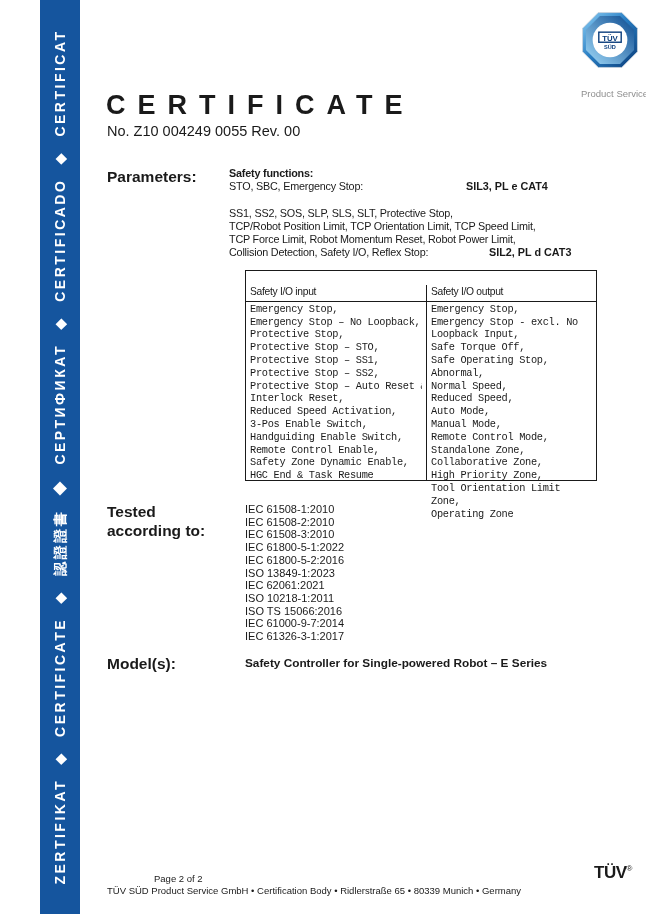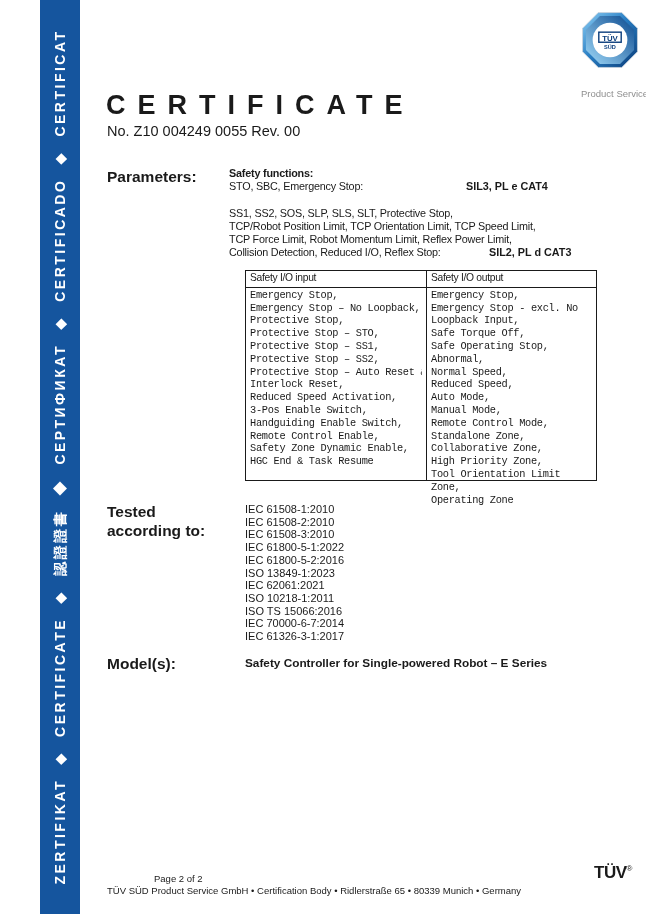--- a/index.html
+++ b/index.html
@@ -28,21 +28,21 @@
   .param-heading{font-weight:bold;}
   .param-row{position:relative;white-space:nowrap;}
   .rating{position:absolute;top:0;font-weight:bold;letter-spacing:0;}
   .rating-1{left:237px;}
   .rating-2{left:260px;}
   .param-spacer{height:14px;}
   .param-lines .list-line{white-space:nowrap;}
   
   .io-table{position:absolute;left:245px;top:270px;width:352px;height:211px;border:1px solid #1a1a1a;display:flex;
             font-size:10.3px;line-height:12.8px;letter-spacing:-0.3px;box-sizing:border-box;}
-  .io-col{box-sizing:border-box;}
+  .io-col{box-sizing:border-box;margin-top:14px;}
   .io-col-left{width:181px;border-right:1px solid #1a1a1a;}
   .io-col-right{flex:1;}
   .io-head{border-bottom:1px solid #1a1a1a;padding:1px 4px 2px 4px;}
   .io-body{padding:1px 4px;font-family:Liberation Mono, monospace;}
   .io-col-left .list-line{white-space:nowrap;overflow:hidden;}
   
   .standards-list{position:absolute;left:245px;top:503px;font-size:11px;line-height:12.7px;}
   
   .model-value{position:absolute;left:245px;top:656px;font-size:11.8px;font-weight:bold;white-space:nowrap;}
   
@@ -91,24 +91,24 @@
   <div class="param-block">
     <div class="param-heading">Safety functions:</div>
     <div class="param-row">
       <span>STO, SBC, Emergency Stop:</span>
       <span class="rating rating-1">SIL3, PL e CAT4</span>
     </div>
     <div class="param-spacer"></div>
     <div class="param-lines">
         <div class="list-line">SS1, SS2, SOS, SLP, SLS, SLT, Protective Stop,</div>
         <div class="list-line">TCP/Robot Position Limit, TCP Orientation Limit, TCP Speed Limit,</div>
-        <div class="list-line">TCP Force Limit, Robot Momentum Limit, Reflex Power Limit,</div>
+        <div class="list-line">TCP Force Limit, Robot Momentum Reset, Robot Power Limit,</div>
       </div>
     <div class="param-row">
-      <span>Collision Detection, Reduced I/O, Reflex Stop:</span>
+      <span>Collision Detection, Safety I/O, Reflex Stop:</span>
       <span class="rating rating-2">SIL2, PL d CAT3</span>
     </div>
   </div>
 
   <div class="io-table">
     <div class="io-col io-col-left">
       <div class="io-head">Safety I/O input</div>
       <div class="io-body">
           <div class="list-line">Emergency Stop,</div>
           <div class="list-line">Emergency Stop – No Loopback,</div>
@@ -152,21 +152,21 @@
   <div class="standards-list">
       <div class="list-line">IEC 61508-1:2010</div>
       <div class="list-line">IEC 61508-2:2010</div>
       <div class="list-line">IEC 61508-3:2010</div>
       <div class="list-line">IEC 61800-5-1:2022</div>
       <div class="list-line">IEC 61800-5-2:2016</div>
       <div class="list-line">ISO 13849-1:2023</div>
       <div class="list-line">IEC 62061:2021</div>
       <div class="list-line">ISO 10218-1:2011</div>
       <div class="list-line">ISO TS 15066:2016</div>
-      <div class="list-line">IEC 70000-6-7:2014</div>
+      <div class="list-line">IEC 61000-9-7:2014</div>
       <div class="list-line">IEC 61326-3-1:2017</div>
     </div>
 
   <div class="sec-label" style="top:654px;">Model(s):</div>
   <div class="model-value">Safety Controller for Single-powered Robot – E Series</div>
 
   <div class="footer-page">Page 2 of 2</div>
   <div class="footer-company">TÜV SÜD Product Service GmbH • Certification Body • Ridlerstraße 65 • 80339 Munich • Germany</div>
   <div class="tuv-wordmark"><span>TÜV</span><sup>®</sup></div>
 

